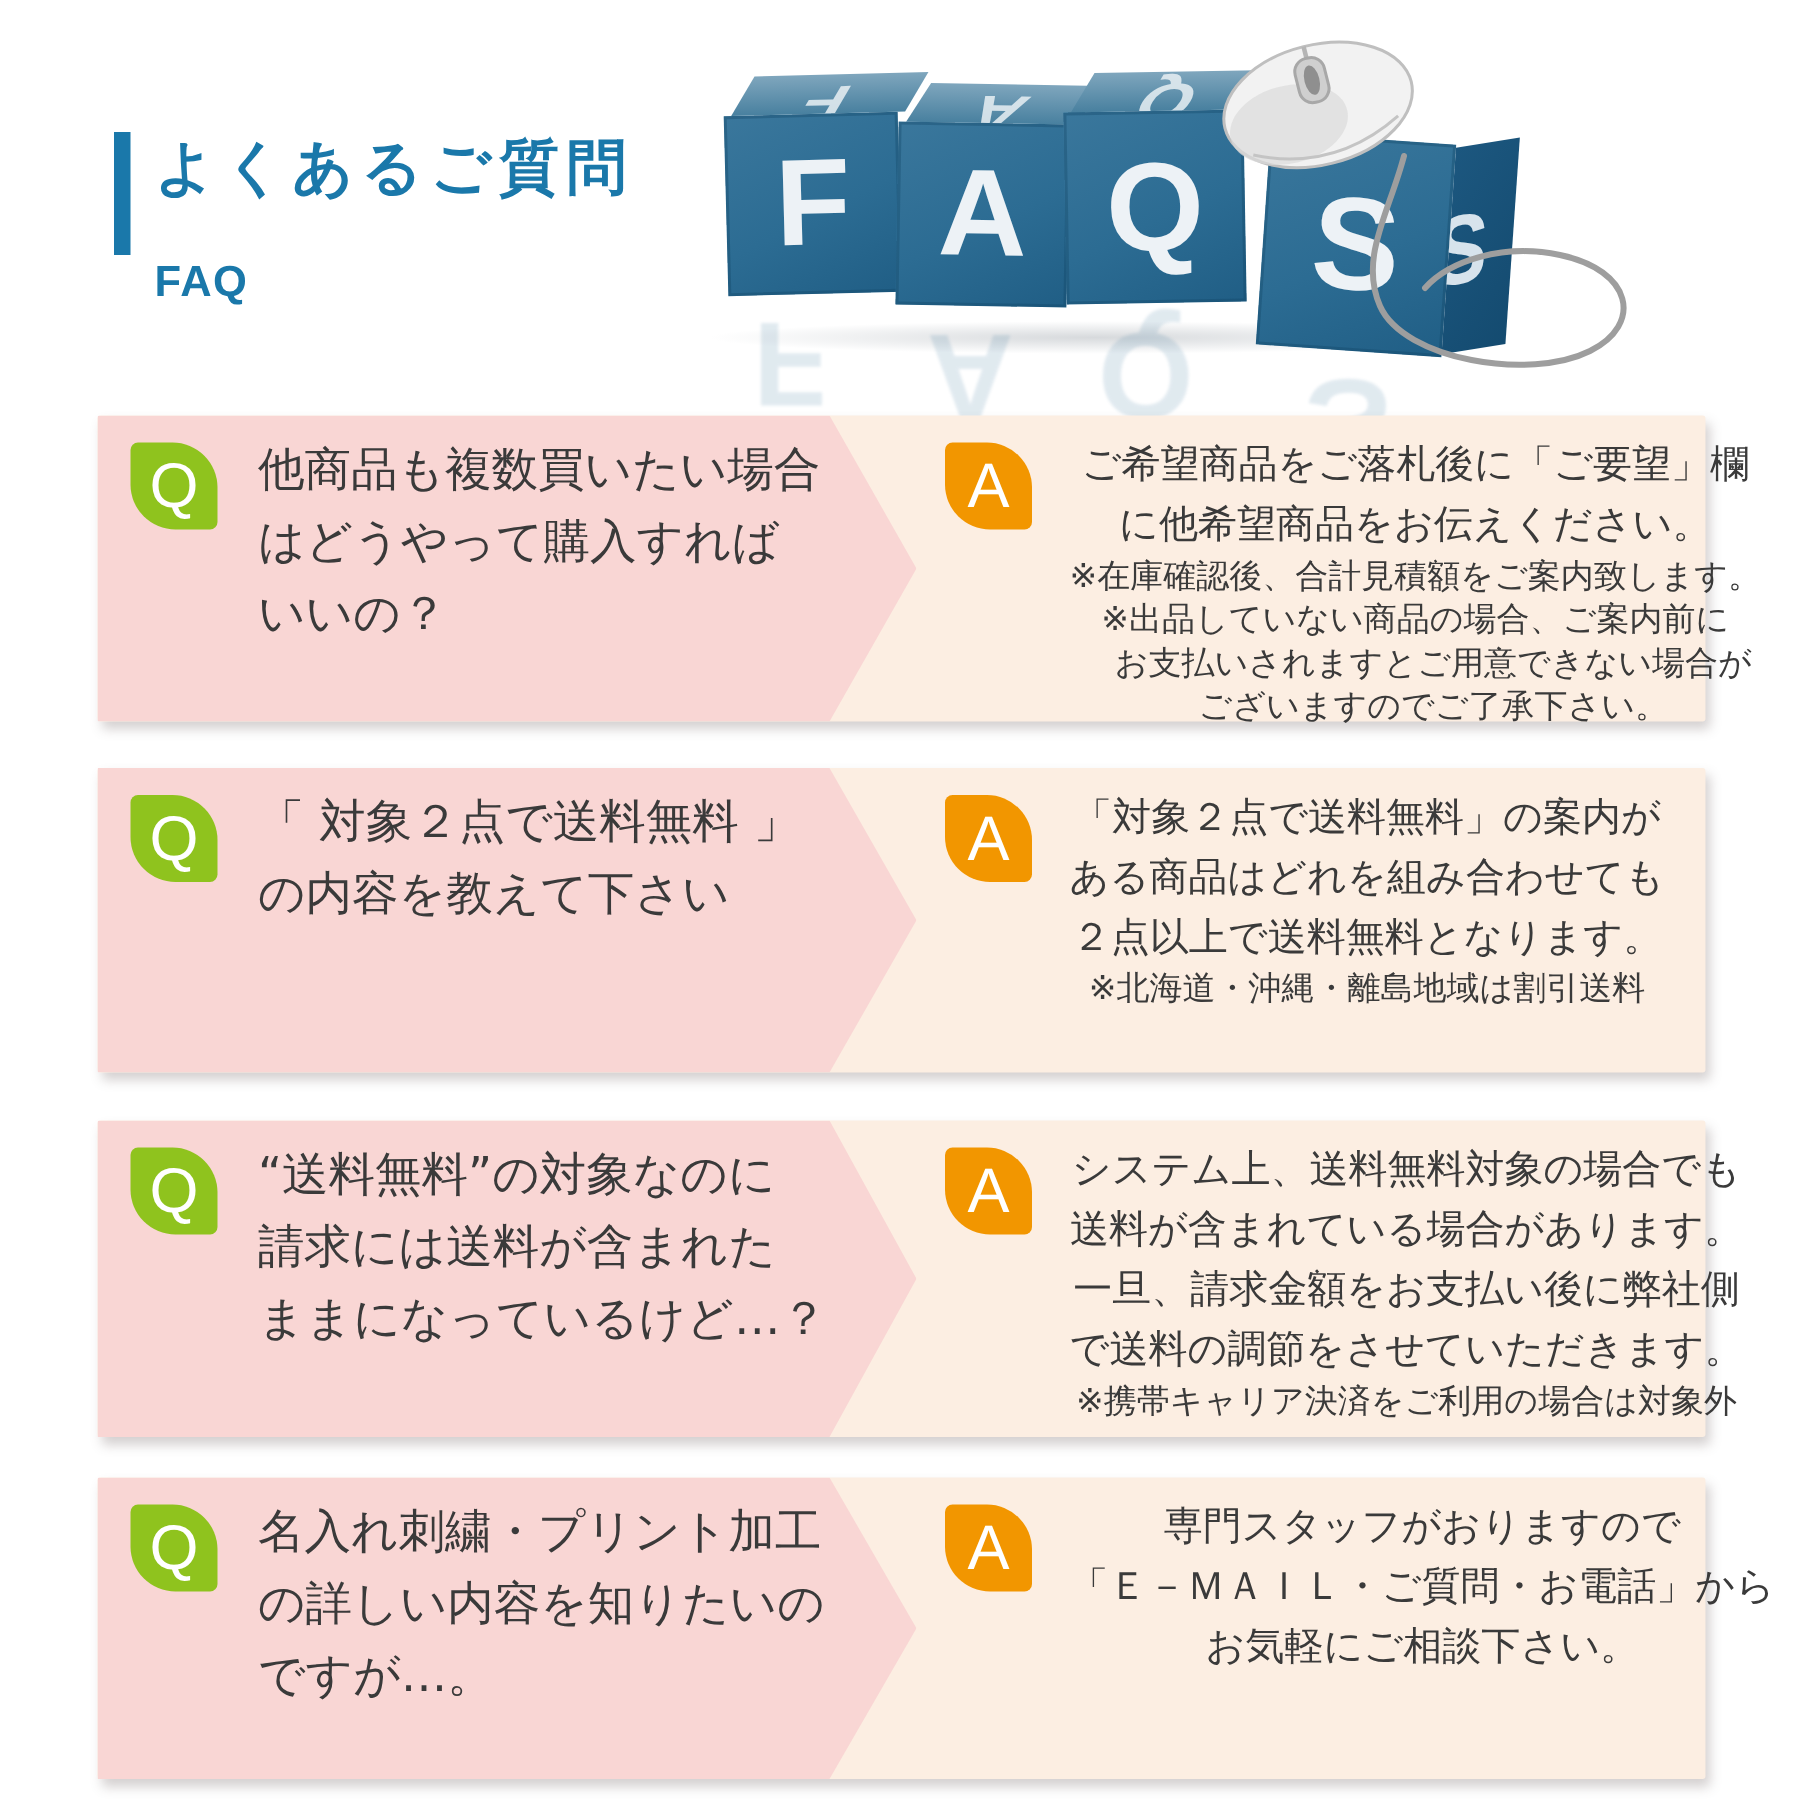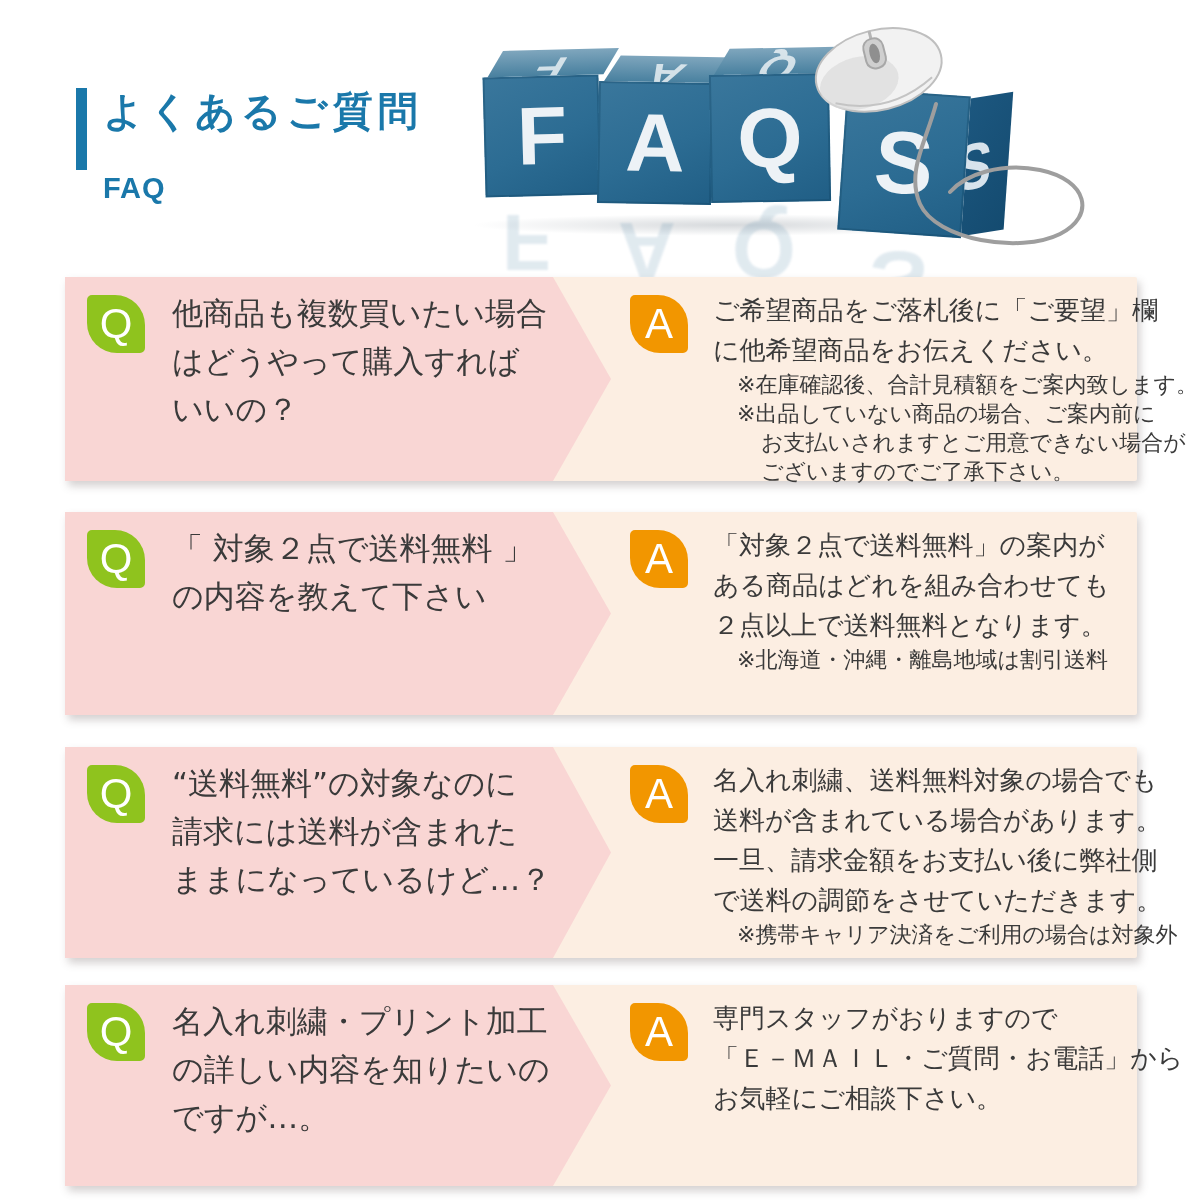--- a/index.html
+++ b/index.html
@@ -51,23 +51,23 @@
        box-shadow:3px 5px 8px rgba(100,85,85,.28);}
   .q-area{position:absolute;left:0;top:0;bottom:0;width:546px;background:#f9d6d4;
           clip-path:polygon(0 0,488px 0,546px 50%,488px 100%,0 100%);}
   .badge{position:absolute;width:58px;height:58px;display:flex;align-items:center;
          justify-content:center;color:#ffffff;font-size:42px;font-weight:400;
          font-family:"Liberation Sans",sans-serif;border-radius:5px 30px 5px 30px;}
   .q-badge{left:22px;top:18px;background:#8fc31e;}
   .a-badge{left:565px;top:18px;background:#f29600;}
   .q-text{position:absolute;left:107px;top:12px;font-size:31px;line-height:48px;
           color:#3a3a3a;white-space:nowrap;}
-  .a-text{position:absolute;left:648px;top:13px;color:#3a3a3a;white-space:nowrap;}
+  .a-text{position:absolute;left:648px;top:13px;color:#3a3a3a;white-space:nowrap;text-align:center;}
   .a-line{font-size:26px;line-height:40px;}
-  .a-note{font-size:22px;line-height:29px;margin-left:24px;}
+  .a-note{font-size:22px;line-height:29px;}
   .a-note.indent{padding-left:24px;}
 </style>
 </head>
 <body>
 
 <div class="page">
 
   <div class="hdr-bar"></div>
   <div class="hdr-title">よくあるご質問</div>
   <div class="hdr-sub">FAQ</div>
@@ -158,21 +158,21 @@
   <div class="row" style="top:747px;height:211px;">
     <div class="q-area"></div>
     <div class="badge q-badge">Q</div>
     <div class="q-text">
       <div>“送料無料”の対象なのに</div>
       <div>請求には送料が含まれた</div>
       <div>ままになっているけど…？</div>
     </div>
     <div class="badge a-badge">A</div>
     <div class="a-text">
-      <div class="a-line">名入れ刺繍、送料無料対象の場合でも</div>
+      <div class="a-line">システム上、送料無料対象の場合でも</div>
       <div class="a-line">送料が含まれている場合があります。</div>
       <div class="a-line">一旦、請求金額をお支払い後に弊社側</div>
       <div class="a-line">で送料の調節をさせていただきます。</div>
       <div class="a-note">※携帯キャリア決済をご利用の場合は対象外</div>
     </div>
   </div>
 
   <div class="row" style="top:985px;height:201px;">
     <div class="q-area"></div>
     <div class="badge q-badge">Q</div>

